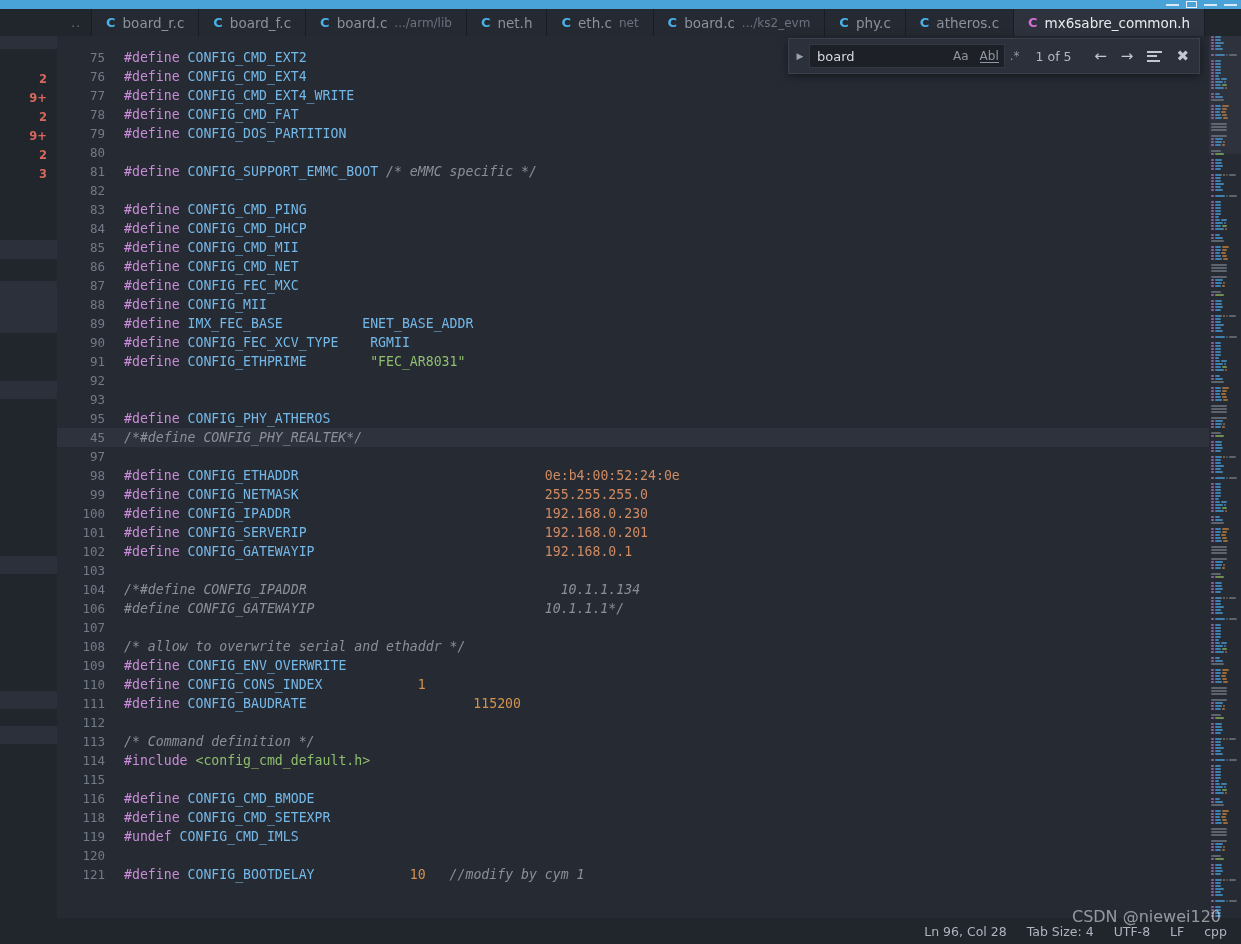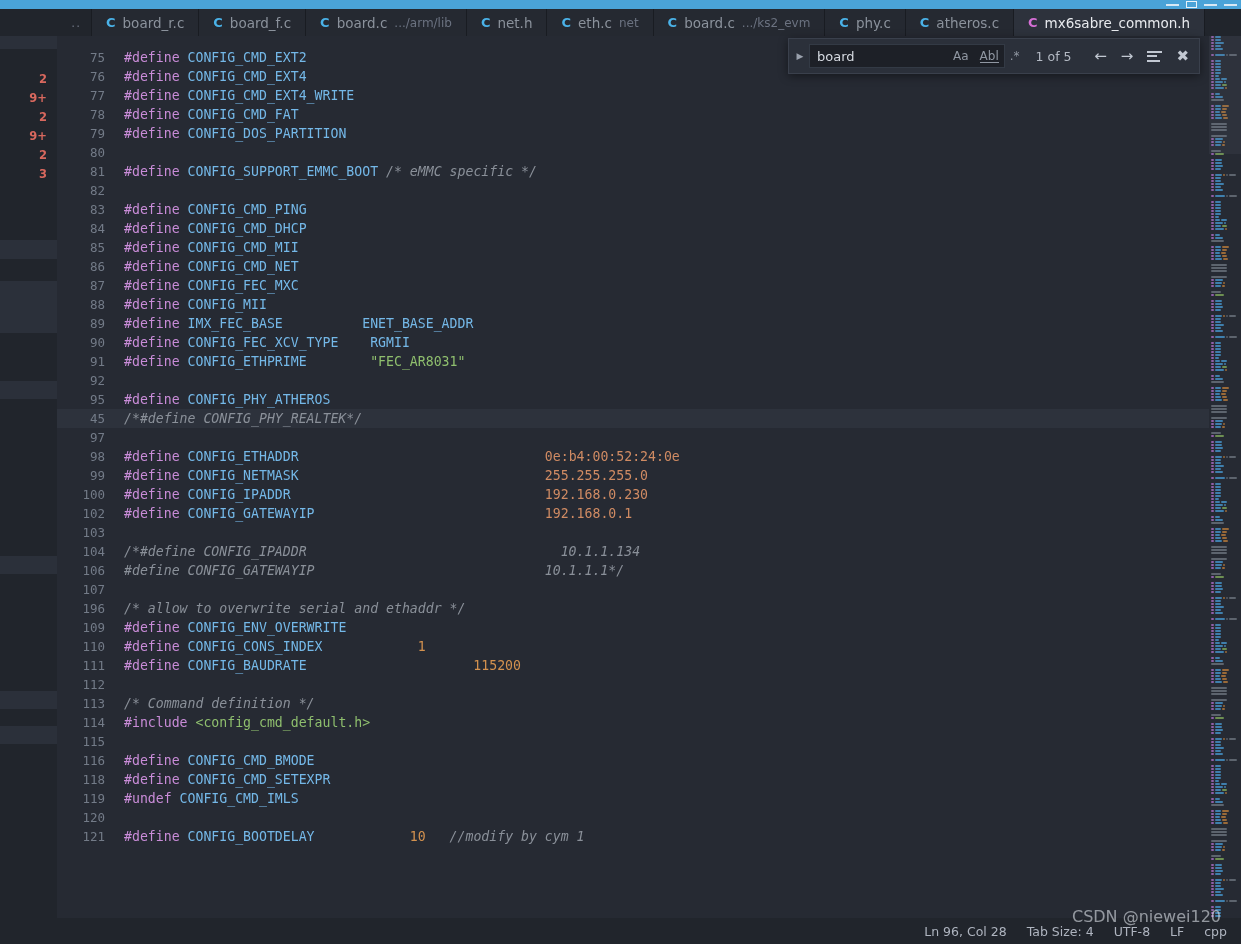--- a/index.html
+++ b/index.html
@@ -214,32 +214,34 @@
         <div class="line"><span class="ln">83</span><span class="src"><span class="kw">#define </span><span class="id">CONFIG_CMD_PING</span></span></div>
         <div class="line"><span class="ln">84</span><span class="src"><span class="kw">#define </span><span class="id">CONFIG_CMD_DHCP</span></span></div>
         <div class="line"><span class="ln">85</span><span class="src"><span class="kw">#define </span><span class="id">CONFIG_CMD_MII</span></span></div>
         <div class="line"><span class="ln">86</span><span class="src"><span class="kw">#define </span><span class="id">CONFIG_CMD_NET</span></span></div>
         <div class="line"><span class="ln">87</span><span class="src"><span class="kw">#define </span><span class="id">CONFIG_FEC_MXC</span></span></div>
         <div class="line"><span class="ln">88</span><span class="src"><span class="kw">#define </span><span class="id">CONFIG_MII</span></span></div>
         <div class="line"><span class="ln">89</span><span class="src"><span class="kw">#define </span><span class="id">IMX_FEC_BASE          </span><span class="id">ENET_BASE_ADDR</span></span></div>
         <div class="line"><span class="ln">90</span><span class="src"><span class="kw">#define </span><span class="id">CONFIG_FEC_XCV_TYPE    </span><span class="id">RGMII</span></span></div>
         <div class="line"><span class="ln">91</span><span class="src"><span class="kw">#define </span><span class="id">CONFIG_ETHPRIME        </span><span class="st">"FEC_AR8031"</span></span></div>
         <div class="line"><span class="ln">92</span></div>
+        <div class="line"><span class="ln">93</span><span class="src"></span></div>
         <div class="line"><span class="ln">95</span><span class="src"><span class="kw">#define </span><span class="id">CONFIG_PHY_ATHEROS</span></span></div>
         <div class="line cur"><span class="ln">45</span><span class="src"><span class="cm">/*#define CONFIG_PHY_REALTEK*/</span></span></div>
         <div class="line"><span class="ln">97</span><span class="src"></span></div>
         <div class="line"><span class="ln">98</span><span class="src"><span class="kw">#define </span><span class="id">CONFIG_ETHADDR                               </span><span class="val">0e:b4:00:52:24:0e</span></span></div>
         <div class="line"><span class="ln">99</span><span class="src"><span class="kw">#define </span><span class="id">CONFIG_NETMASK                               </span><span class="val">255.255.255.0</span></span></div>
         <div class="line"><span class="ln">100</span><span class="src"><span class="kw">#define </span><span class="id">CONFIG_IPADDR                                </span><span class="val">192.168.0.230</span></span></div>
+        <div class="line"><span class="ln">101</span><span class="src"><span class="kw">#define </span><span class="id">CONFIG_SERVERIP                              </span><span class="val">192.168.0.201</span></span></div>
         <div class="line"><span class="ln">102</span><span class="src"><span class="kw">#define </span><span class="id">CONFIG_GATEWAYIP                             </span><span class="val">192.168.0.1</span></span></div>
         <div class="line"><span class="ln">103</span><span class="src"></span></div>
         <div class="line"><span class="ln">104</span><span class="src"><span class="cm">/*#define CONFIG_IPADDR                                10.1.1.134</span></span></div>
         <div class="line"><span class="ln">106</span><span class="src"><span class="cm">#define CONFIG_GATEWAYIP                             10.1.1.1*/</span></span></div>
         <div class="line"><span class="ln">107</span><span class="src"></span></div>
-        <div class="line"><span class="ln">196</span><span class="src"><span class="cm">/* allow to overwrite serial and ethaddr */</span></span></div>
+        <div class="line"><span class="ln">108</span><span class="src"><span class="cm">/* allow to overwrite serial and ethaddr */</span></span></div>
         <div class="line"><span class="ln">109</span><span class="src"><span class="kw">#define </span><span class="id">CONFIG_ENV_OVERWRITE</span></span></div>
         <div class="line"><span class="ln">110</span><span class="src"><span class="kw">#define </span><span class="id">CONFIG_CONS_INDEX            </span><span class="nm">1</span></span></div>
         <div class="line"><span class="ln">111</span><span class="src"><span class="kw">#define </span><span class="id">CONFIG_BAUDRATE                     </span><span class="nm">115200</span></span></div>
         <div class="line"><span class="ln">112</span><span class="src"></span></div>
         <div class="line"><span class="ln">113</span><span class="src"><span class="cm">/* Command definition */</span></span></div>
         <div class="line"><span class="ln">114</span><span class="src"><span class="kw">#include </span><span class="st">&lt;config_cmd_default.h&gt;</span></span></div>
         <div class="line"><span class="ln">115</span><span class="src"></span></div>
         <div class="line"><span class="ln">116</span><span class="src"><span class="kw">#define </span><span class="id">CONFIG_CMD_BMODE</span></span></div>
         <div class="line"><span class="ln">118</span><span class="src"><span class="kw">#define </span><span class="id">CONFIG_CMD_SETEXPR</span></span></div>
         <div class="line"><span class="ln">119</span><span class="src"><span class="kw">#undef </span><span class="id">CONFIG_CMD_IMLS</span></span></div>

